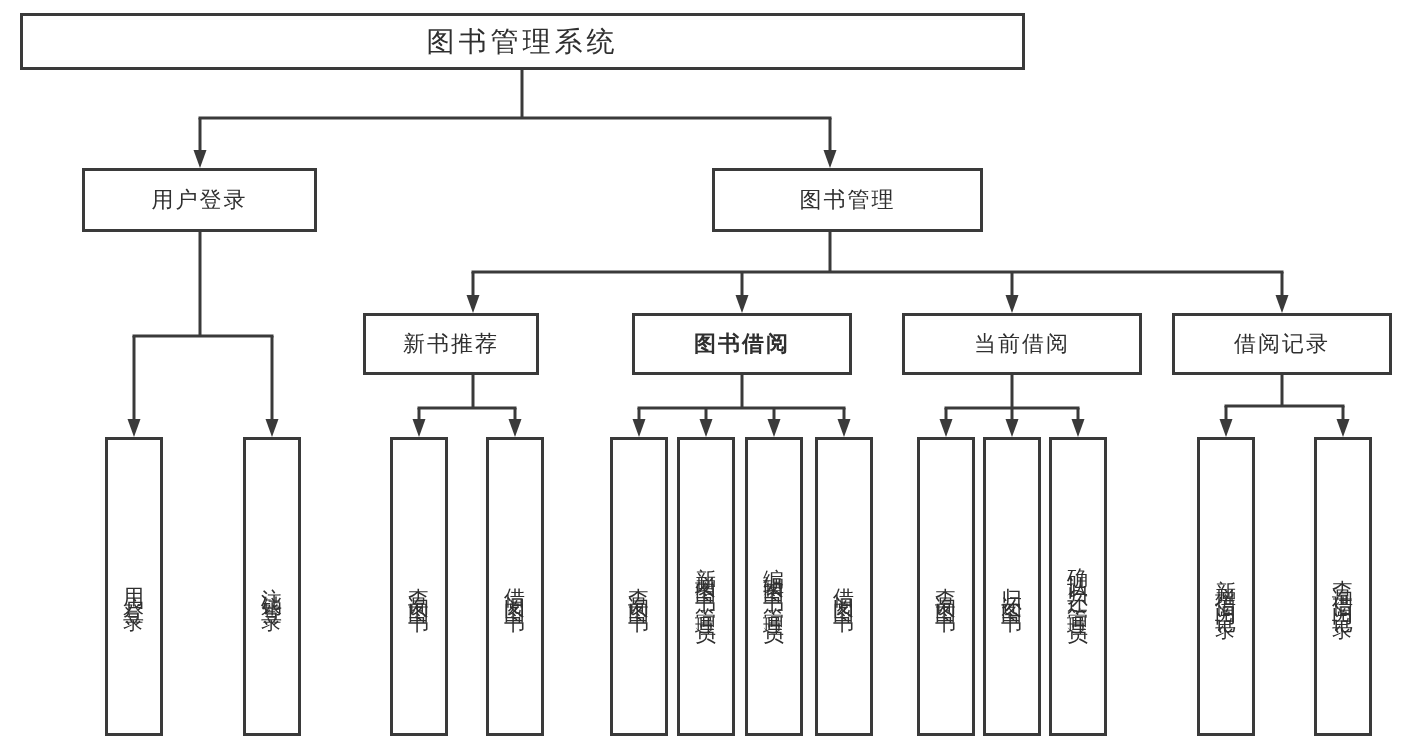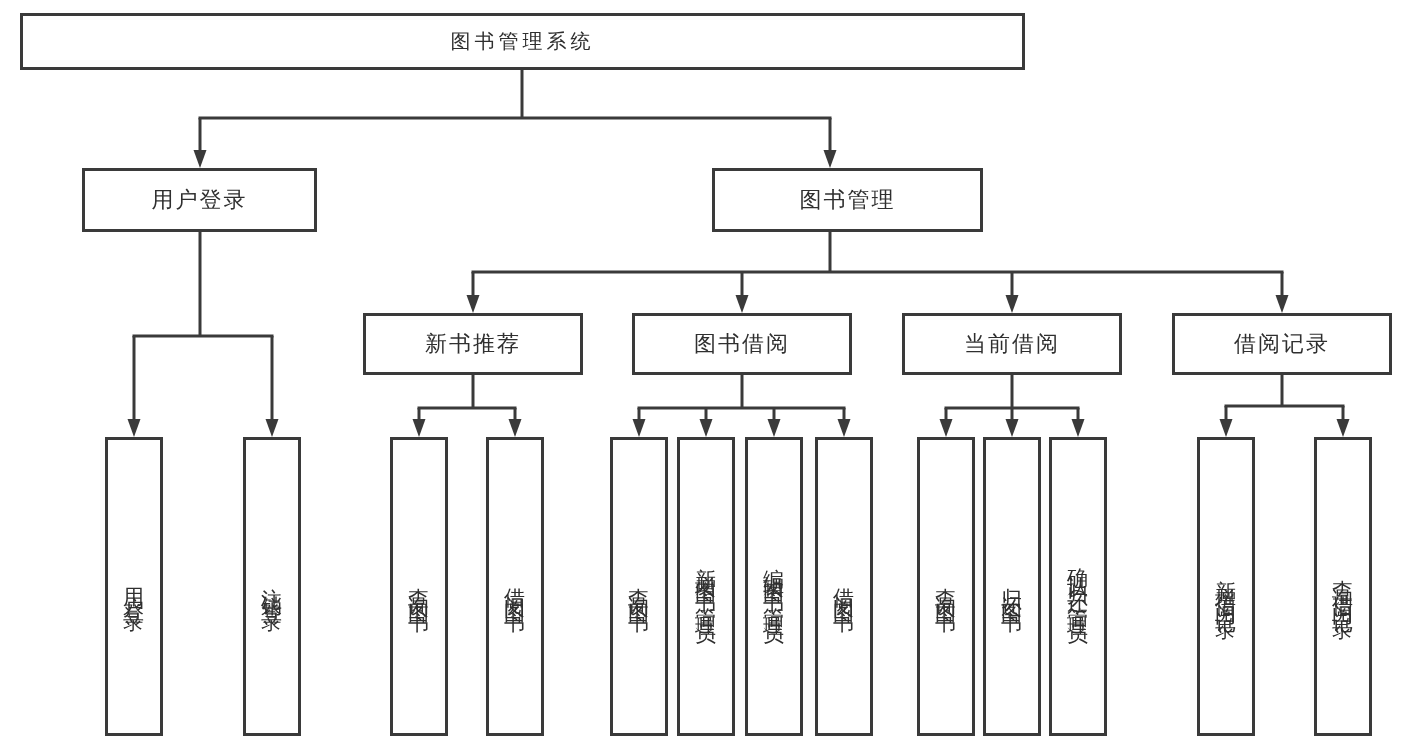--- a/index.html
+++ b/index.html
@@ -27,21 +27,21 @@
     align-items: center;
     justify-content: center;
     z-index: 2;
   }
   .box.h span {
     font-size: 22px;
     letter-spacing: 2px;
     white-space: nowrap;
   }
   .box.root span {
-    font-size: 20px;
+    font-size: 28px;
     letter-spacing: 4px;
   }
   .box.v {
     width: 58px;
     height: 299px;
     top: 437px;
   }
   .box.v span {
     writing-mode: vertical-rl;
     text-orientation: mixed;
@@ -148,27 +148,27 @@
     <span>图书管理系统</span>
   </div>
 
   <div class="box h" style="left:82px; top:168px; width:235px; height:64px;">
     <span>用户登录</span>
   </div>
   <div class="box h" style="left:712px; top:168px; width:271px; height:64px;">
     <span>图书管理</span>
   </div>
 
-  <div class="box h" style="left:363px; top:313px; width:220px; height:62px;">
+  <div class="box h" style="left:363px; top:313px; width:176px; height:62px;">
     <span>新书推荐</span>
   </div>
-  <div class="box h" style="left:632px; top:313px; width:220px; height:62px;">
+  <div class="box h" style="left:632px; top:313px; width:220px; height:62px;font-weight:bold;">
     <span>图书借阅</span>
   </div>
-  <div class="box h" style="left:902px; top:313px; width:220px; height:62px;text-align:right;">
+  <div class="box h" style="left:902px; top:313px; width:240px; height:62px;text-align:right;">
     <span>当前借阅</span>
   </div>
   <div class="box h" style="left:1172px; top:313px; width:220px; height:62px;">
     <span>借阅记录</span>
   </div>
 
   <div class="box v" style="left:105px;">
     <span>用户登录</span>
   </div>
   <div class="box v" style="left:243px;">

